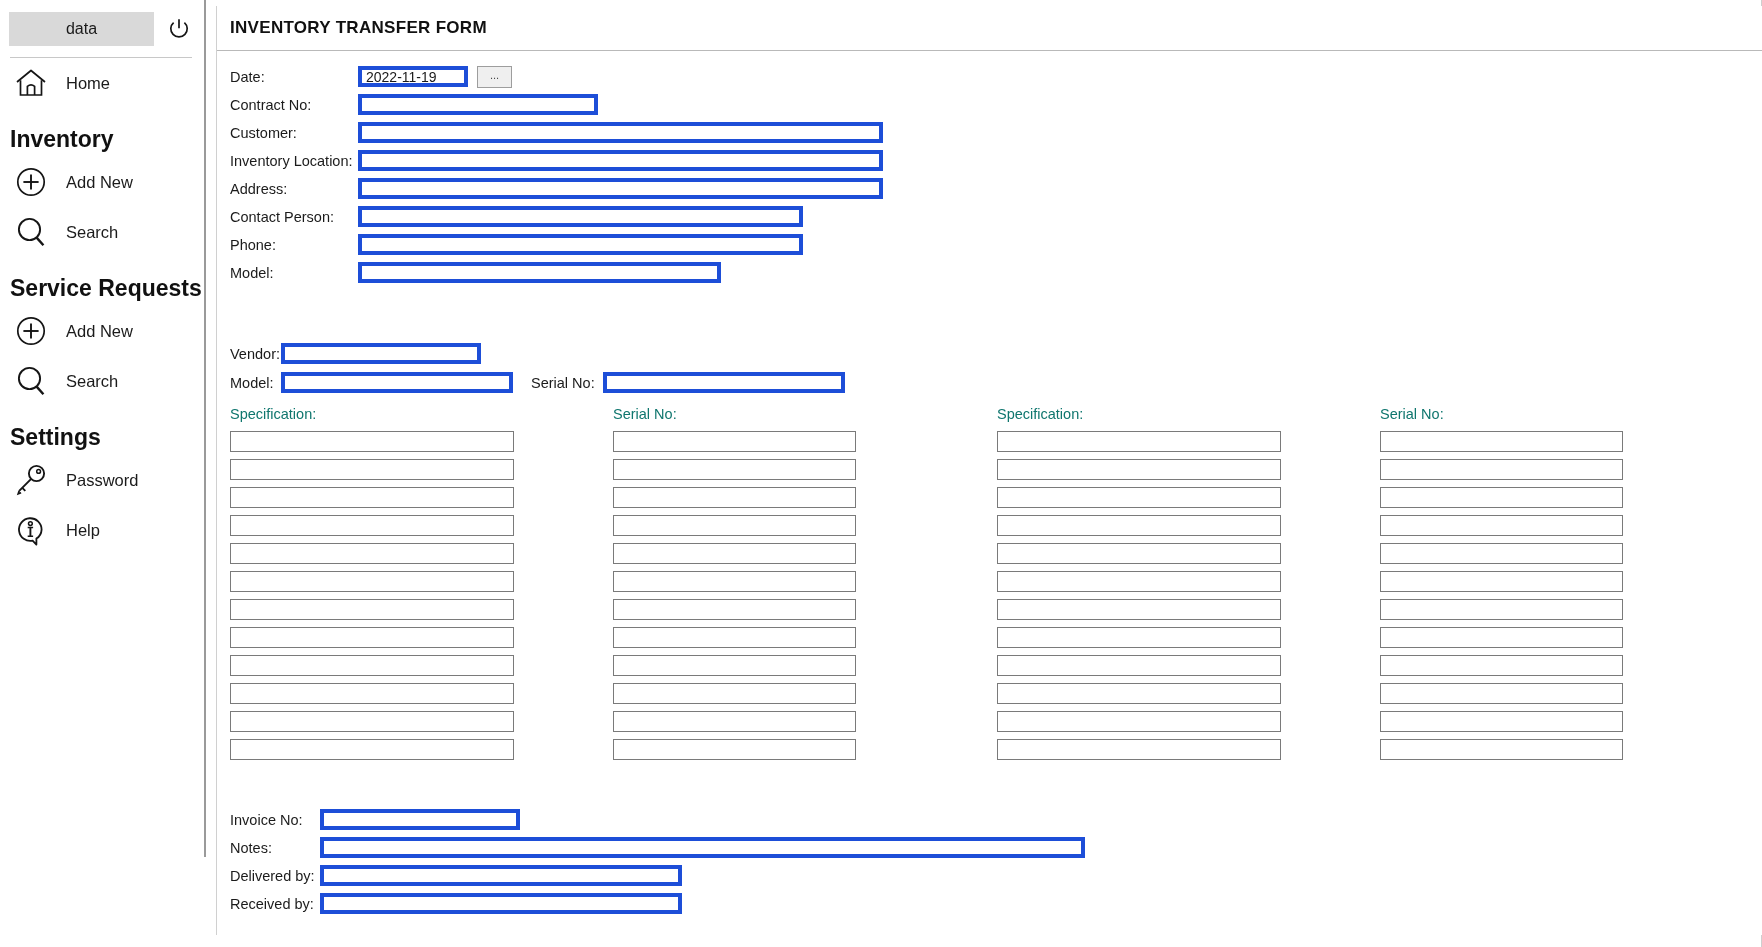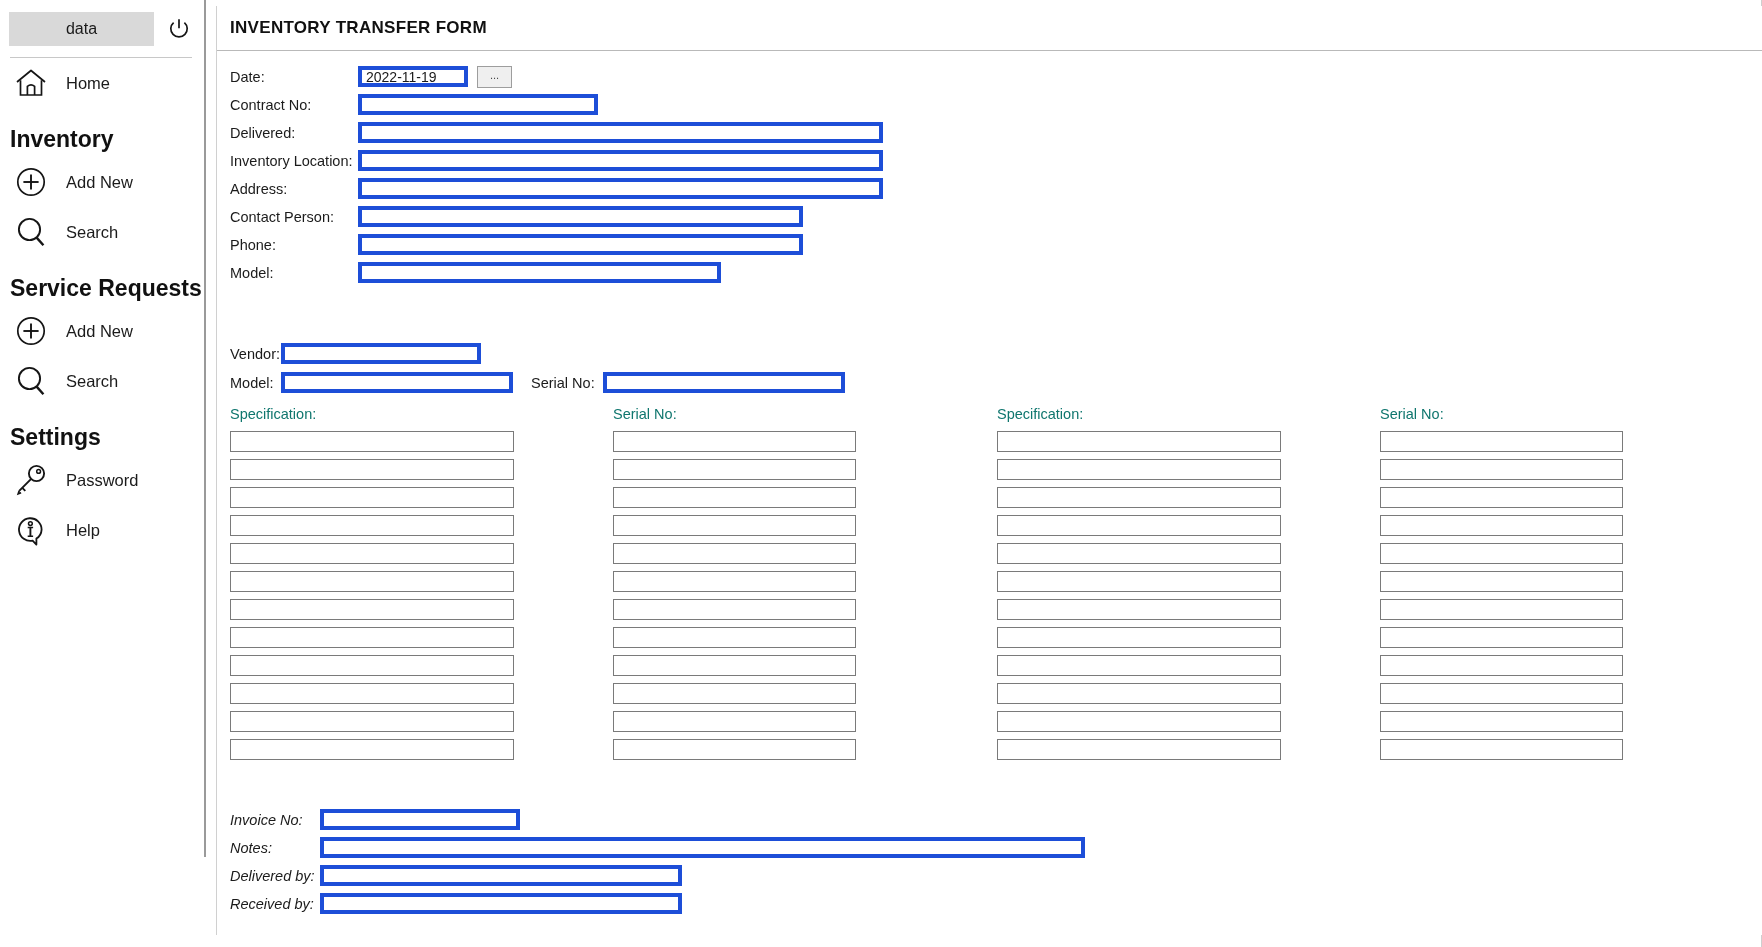--- a/index.html
+++ b/index.html
@@ -186,21 +186,21 @@
     margin-bottom: 7px;
     font-size: 14px;
     padding: 0 4px;
     width: 100%;
     font-family: "Liberation Sans", sans-serif;
     outline: none;
   }
 
   
   #sect3 { position: absolute; left: 13px; top: 756px; }
-  #sect3 .flabel { width: 90px; font-style: italic; }
+  #sect3 .flabel { width: 90px; }
 </style>
 </head>
 <body>
 
 <div id="app">
 
   <div id="sidebar">
 
     <div class="side-top">
       <button class="data-btn">data</button>
@@ -311,21 +311,21 @@
             <input class="finput" type="text" style="width: 110px;" value="2022-11-19">
             <button class="dots-btn">...</button>
           </div>
 
           <div class="frow">
             <span class="flabel">Contract No:</span>
             <input class="finput" type="text" style="width: 240px;" value="">
           </div>
 
           <div class="frow">
-            <span class="flabel">Delivered:</span>
+            <span class="flabel">Customer:</span>
             <input class="finput" type="text" style="width: 525px;" value="">
           </div>
 
           <div class="frow">
             <span class="flabel">Inventory Location:</span>
             <input class="finput" type="text" style="width: 525px;" value="">
           </div>
 
           <div class="frow">
             <span class="flabel">Address:</span>

